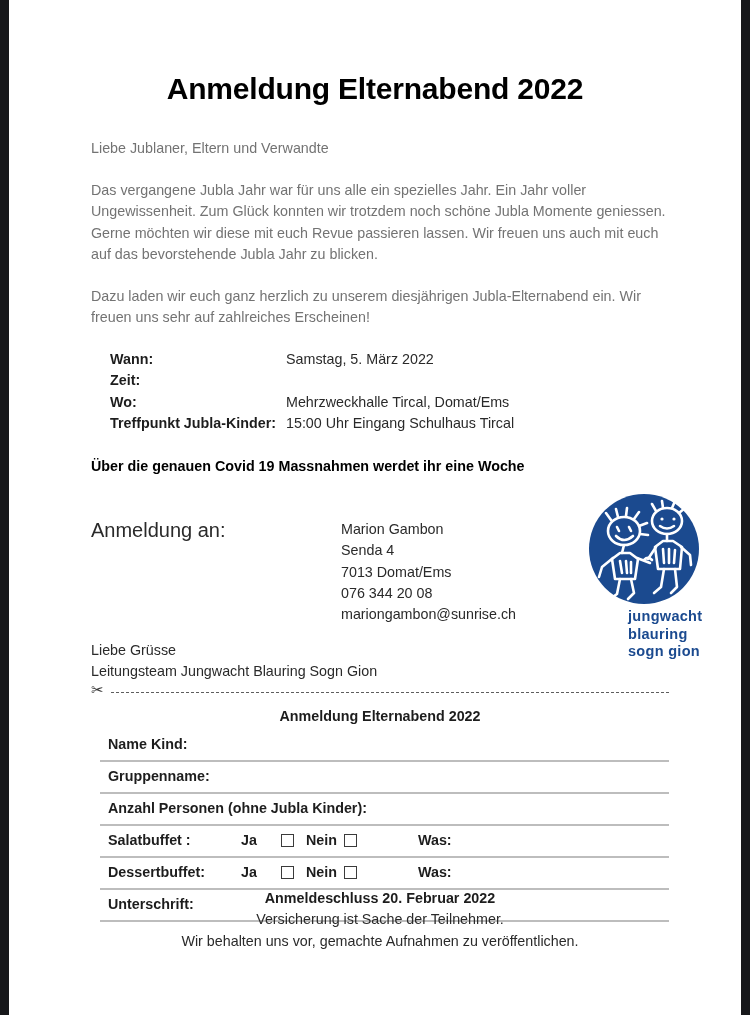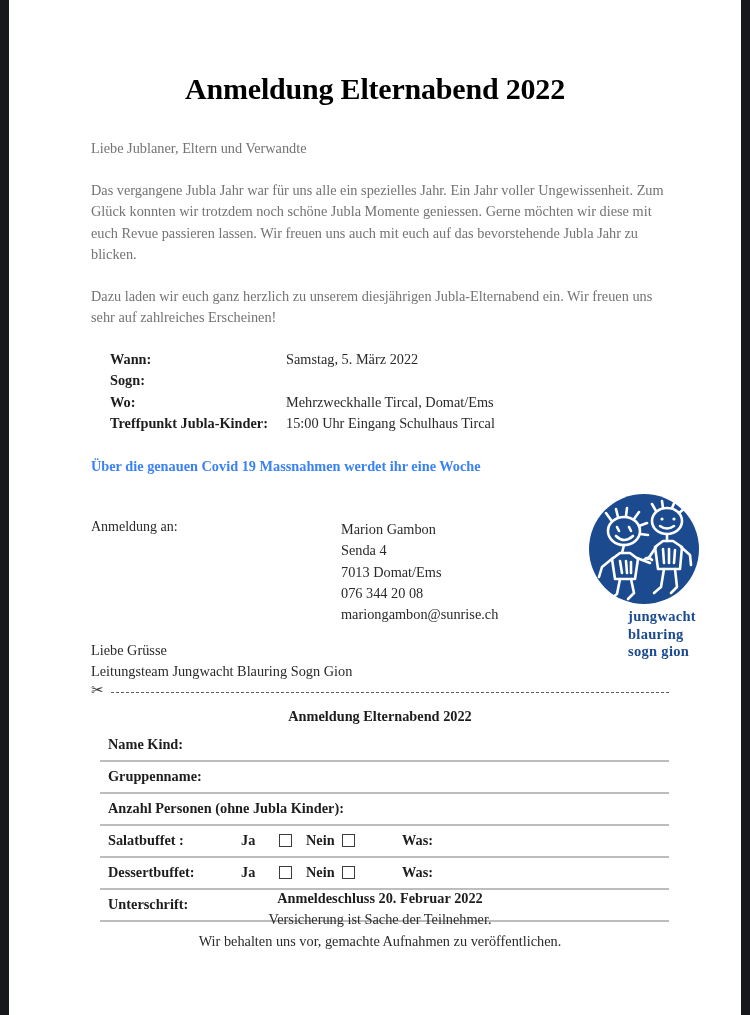--- a/index.html
+++ b/index.html
@@ -15,21 +15,20 @@
     font-family: "Liberation Sans", sans-serif;
   }
   .page {
     position: absolute;
     left: 9px;
     top: 0;
     width: 732px;
     height: 1015px;
     background: #ffffff;
     overflow: hidden;
-    font-family: Liberation Serif, serif;
   }
   .edge-band {
     position: absolute;
     top: 0;
     width: 9px;
     height: 1015px;
     background: #17181b;
   }
   .edge-left { left: 0; }
   .edge-right { left: 741px; width: 9px; }
@@ -94,29 +93,29 @@
 
   
   .covid-notice {
     position: absolute;
     left: 82px;
     top: 456px;
     width: 560px;
     font-size: 14.3px;
     line-height: 21.5px;
     font-weight: bold;
-    color: #3b82f6;
+    color: #000000;
   }
 
   
   .contact-label {
     position: absolute;
     left: 82px;
     top: 519px;
-    font-size: 14px;
+    font-size: 20px;
     color: #2a2a2a;
   }
   .contact-address {
     position: absolute;
     left: 332px;
     top: 519px;
     font-size: 14.3px;
     line-height: 21.3px;
     color: #2a2a2a;
   }
@@ -220,21 +219,21 @@
     font-size: 14.3px;
     font-weight: bold;
     color: #1d1d1d;
     display: flex;
     align-items: center;
     gap: 7px;
     white-space: nowrap;
   }
   .opt-yes { left: 141px; gap: 24px; }
   .opt-no  { left: 206px; }
-  .opt-was { left: 302px; }
+  .opt-was { left: 318px; }
   .checkbox {
     display: inline-block;
     width: 13px;
     height: 13px;
     border: 1.3px solid #3b3b3b;
     background: #ffffff;
     box-sizing: border-box;
   }
 
   
@@ -269,21 +268,21 @@
     <div class="body-text para-1">Das vergangene Jubla Jahr war für uns alle ein spezielles Jahr. Ein Jahr voller Ungewissenheit. Zum Glück konnten wir trotzdem noch schöne Jubla Momente geniessen. Gerne möchten wir diese mit euch Revue passieren lassen. Wir freuen uns auch mit euch auf das bevorstehende Jubla Jahr zu blicken.</div>
 
     <div class="body-text para-2">Dazu laden wir euch ganz herzlich zu unserem diesjährigen Jubla-Elternabend ein. Wir freuen uns sehr auf zahlreiches Erscheinen!</div>
 
     <div class="details">
       <div class="details-row">
         <span class="details-label">Wann:</span>
         <span class="details-value">Samstag, 5. März 2022</span>
       </div>
       <div class="details-row">
-        <span class="details-label">Sogn:</span>
+        <span class="details-label">Zeit:</span>
       </div>
       <div class="details-row">
         <span class="details-label">Wo:</span>
         <span class="details-value">Mehrzweckhalle Tircal, Domat/Ems</span>
       </div>
       <div class="details-row">
         <span class="details-label">Treffpunkt Jubla-Kinder:</span>
         <span class="details-value">15:00 Uhr Eingang Schulhaus Tircal</span>
       </div>
     </div>

